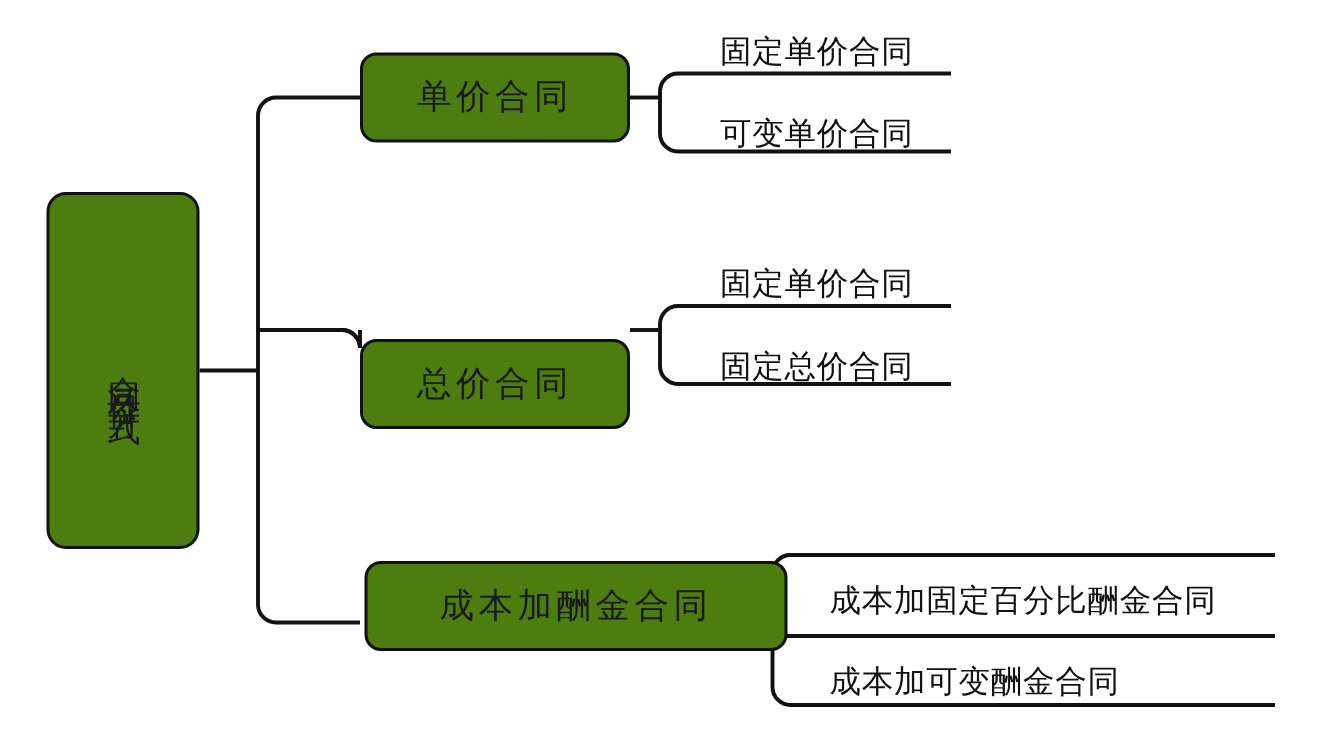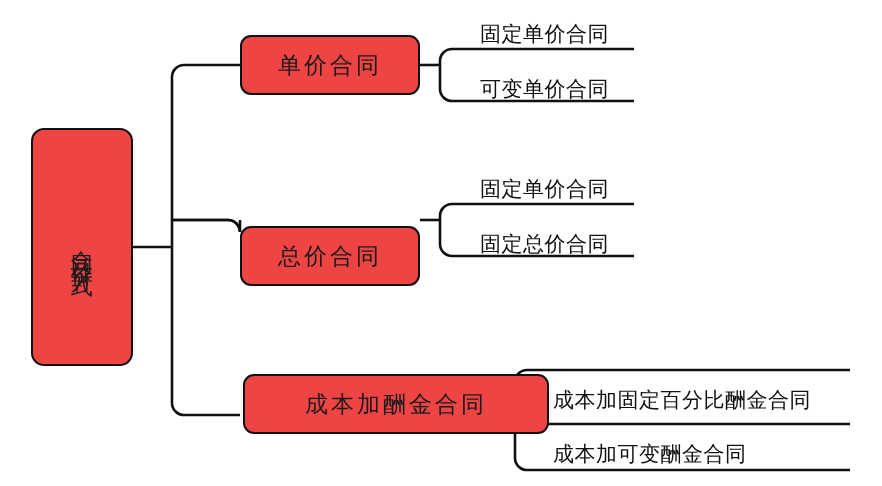--- a/index.html
+++ b/index.html
@@ -20,21 +20,21 @@
     left: 0;
     top: 0;
     width: 882px;
     height: 486px;
   }
   .node-box {
     position: absolute;
     box-sizing: border-box;
     border: 2.5px solid #111111;
     border-radius: 11px;
-    background: #ef4444;
+    background: #4d7c0f;
     display: flex;
     align-items: center;
     justify-content: center;
     color: #1a1a1a;
     font-family: "DejaVu Serif", "Liberation Serif", serif;
   }
   .node-box .label {
     font-size: 23px;
     letter-spacing: 3px;
     line-height: 1.15;
@@ -49,21 +49,21 @@
   }
   #root-node .label {
     writing-mode: vertical-rl;
     text-orientation: upright;
     white-space: normal;
     letter-spacing: 5px;
     font-size: 22px;
   }
   #branch-node-0 { left: 240px; top: 35px;  width: 180px; height: 60px; }
   #branch-node-1 { left: 240px; top: 190px; width: 180px; height: 60px; margin-top: 36px; }
-  #branch-node-2 { left: 243px; top: 374px; width: 306px; height: 60px; }
+  #branch-node-2 { left: 243px; top: 374px; width: 282px; height: 60px; }
 
   .leaf-label {
     position: absolute;
     color: #111111;
     font-family: "DejaVu Sans", "Liberation Sans", sans-serif;
     font-size: 21px;
     letter-spacing: 0.5px;
     white-space: nowrap;
     line-height: 1;
   }

